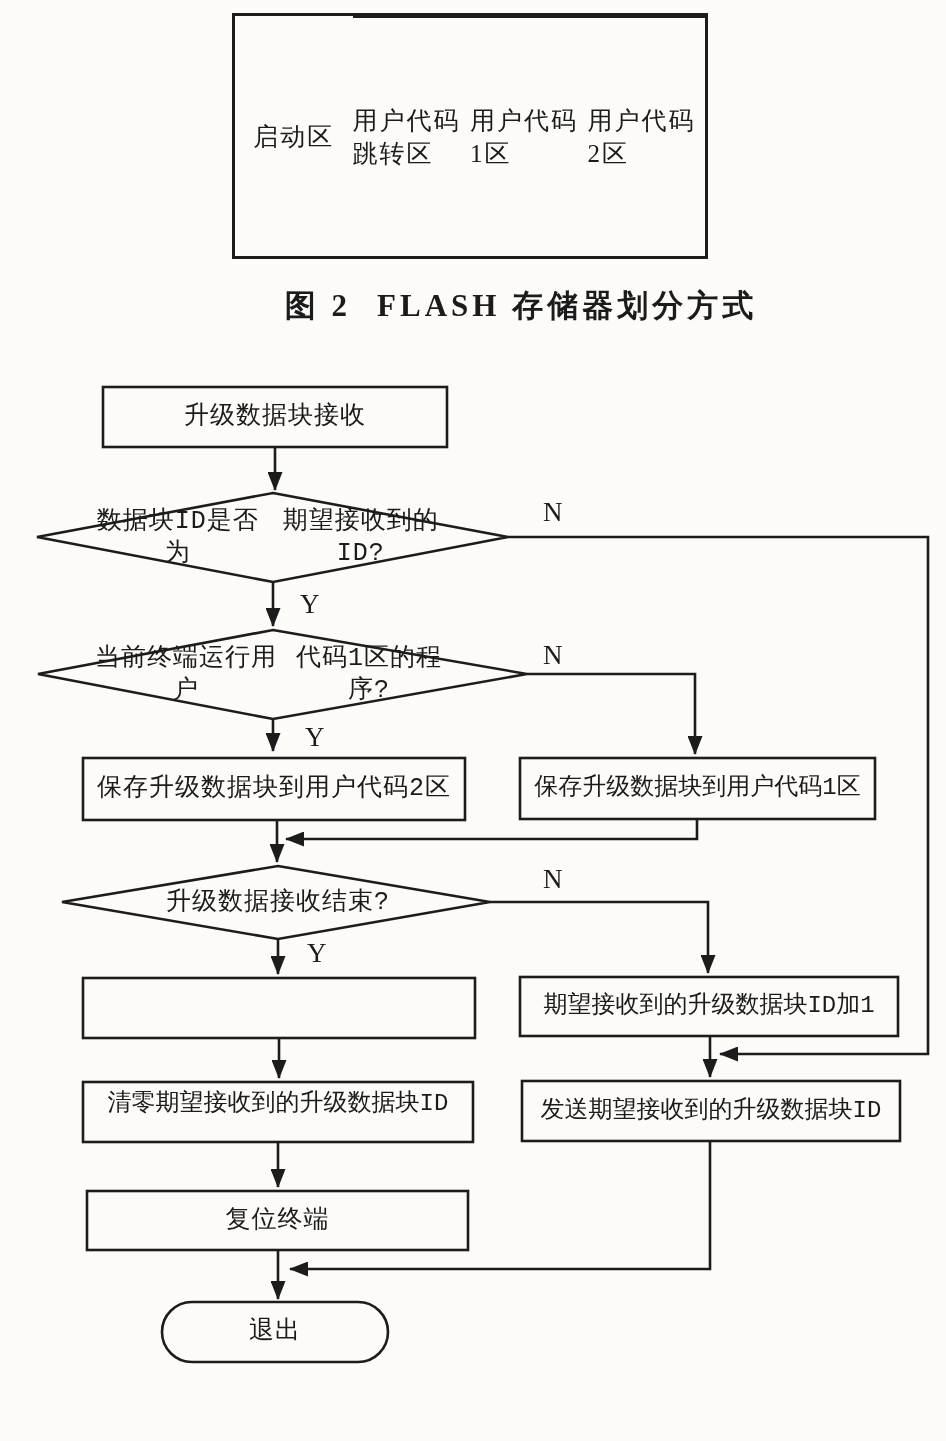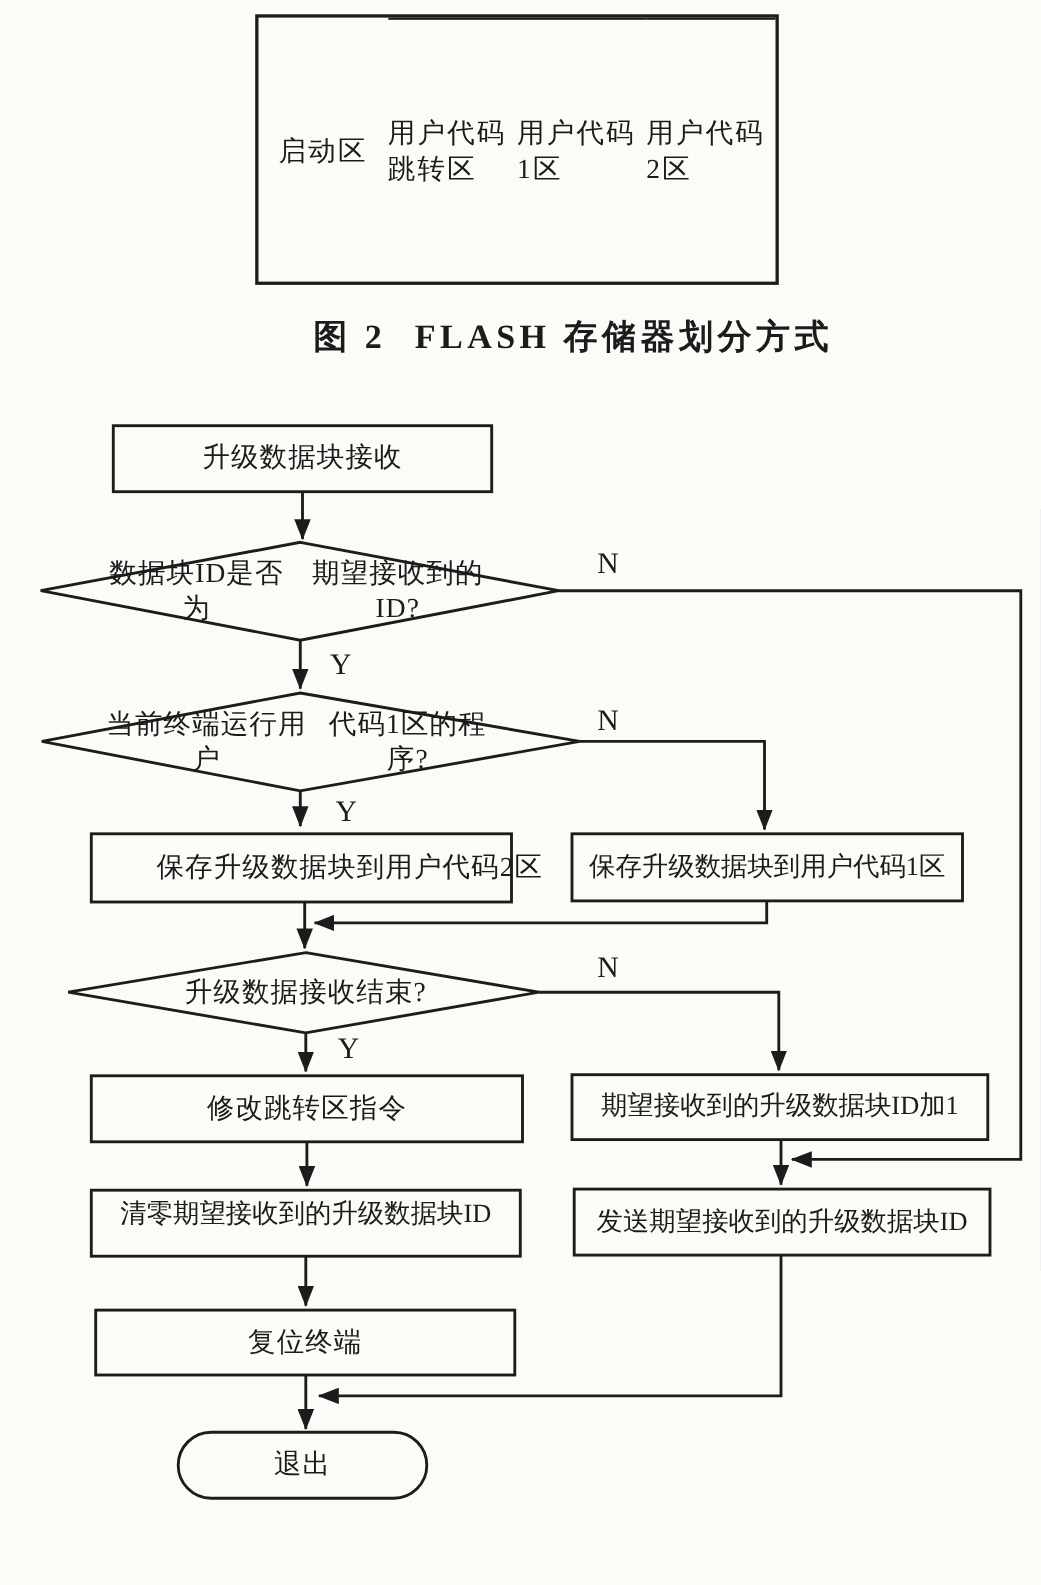--- a/index.html
+++ b/index.html
@@ -22,21 +22,21 @@
   .mem-row + .mem-row{border-top:2px solid #1c1c1c;}
   
   .caption{
     position:absolute;left:0;width:100%;text-align:center;
     font-weight:bold;font-size:31px;letter-spacing:4px;white-space:nowrap;
   }
   .caption .prefix{margin-right:26px;}
   
   .node-label{
     position:absolute;display:flex;align-items:center;justify-content:center;
-    text-align:center;font-size:25px;line-height:1.28;letter-spacing:1px;
+    text-align:center;font-size:25px;line-height:1.28;letter-spacing:1px;font-family:Liberation Mono, monospace;
   }
   .node-label.two-line{}
   .small{font-size:24px;letter-spacing:0;}
   .branch{
     position:absolute;font-size:27px;font-weight:normal;
   }
   svg{position:absolute;left:0;top:0;}
   .shape{fill:#fcfbf8;stroke:#1c1c1c;stroke-width:2.6;}
   .conn{fill:none;stroke:#1c1c1c;stroke-width:2.6;marker-end:url(#arr);}
   .arrhead{fill:#1c1c1c;}
@@ -98,27 +98,26 @@
   <div class="node-label two-line" style="left:90px;top:500px;width:366px;height:76px;">
     <span>数据块ID是否为</span>
     <span>期望接收到的ID?</span>
   </div>
 
   <div class="node-label two-line" style="left:90px;top:637px;width:366px;height:76px;">
     <span>当前终端运行用户</span>
     <span>代码1区的程序?</span>
   </div>
 
-  <div class="node-label" style="left:83px;top:758px;width:382px;height:62px;margin-left:44px;">保存升级数据块到用户代码2区</div>
+  <div class="node-label" style="left:83px;top:758px;width:382px;height:62px;">保存升级数据块到用户代码2区</div>
 
   <div class="node-label small" style="left:520px;top:758px;width:355px;height:61px;">保存升级数据块到用户代码1区</div>
 
   <div class="node-label" style="left:90px;top:874px;width:376px;height:58px;">升级数据接收结束?</div>
 
-  <div class="node-label" style="left:83px;top:978px;width:392px;height:60px;">修改跳转区指令</div>
 
   <div class="node-label small" style="left:520px;top:977px;width:378px;height:59px;">期望接收到的升级数据块ID加1</div>
 
   <div class="node-label small" style="left:83px;top:1082px;width:390px;height:44px;">清零期望接收到的升级数据块ID</div>
 
   <div class="node-label small" style="left:522px;top:1081px;width:378px;height:60px;">发送期望接收到的升级数据块ID</div>
 
   <div class="node-label" style="left:87px;top:1191px;width:381px;height:59px;">复位终端</div>
 
   <div class="node-label" style="left:162px;top:1302px;width:226px;height:60px;">退出</div>

